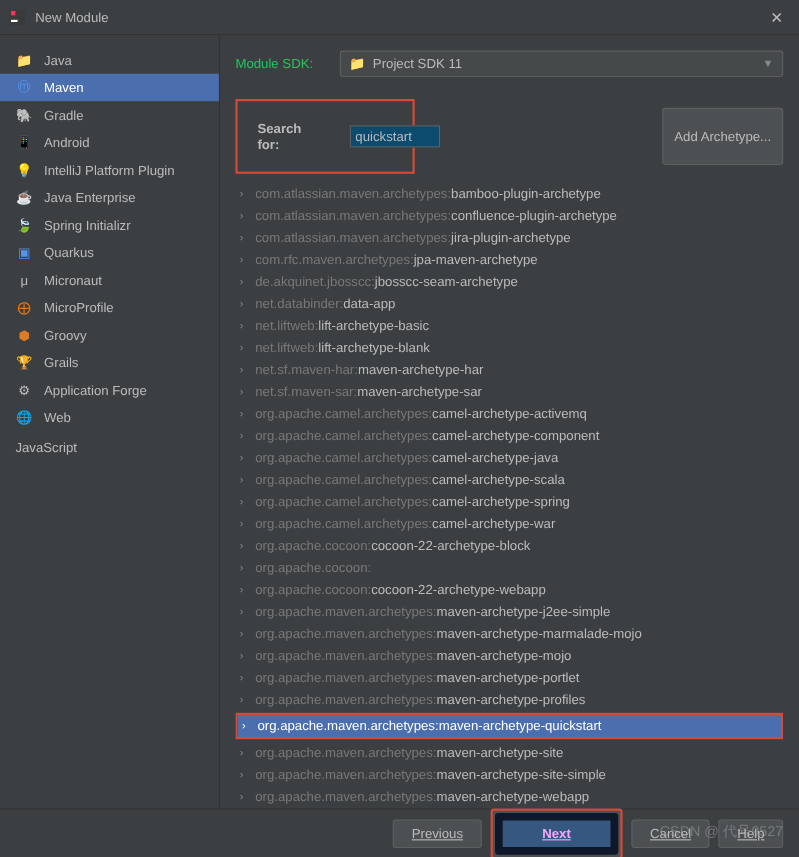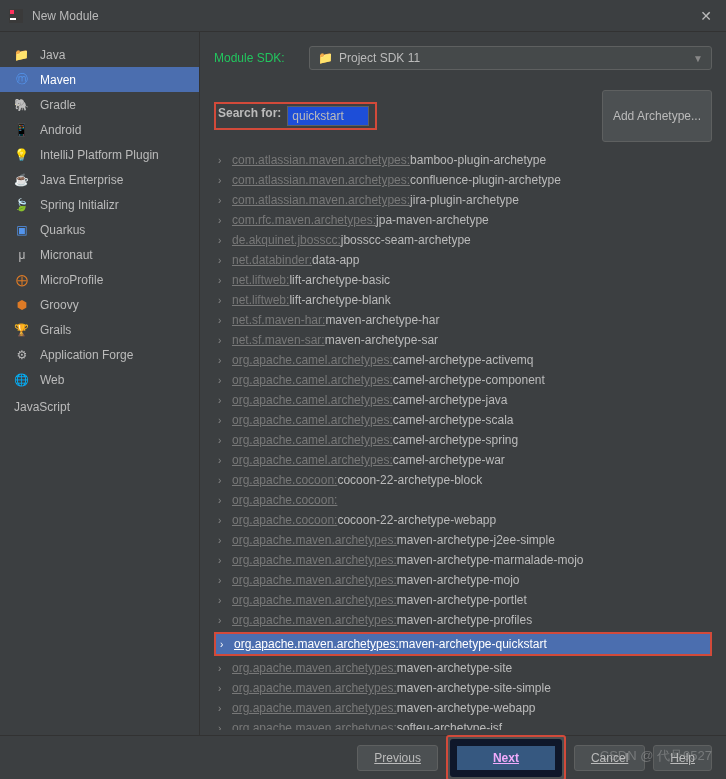--- a/index.html
+++ b/index.html
@@ -14,28 +14,28 @@
 .sidebar-item.selected { background: #4b6eaf; color: #ffffff; }
 .sidebar-item .icon { width: 16px; height: 16px; margin-right: 10px; display:inline-flex; align-items:center; justify-content:center; font-size:12px;}
 .sidebar-js { padding: 8px 14px; color: #bbbbbb; }
 .main { flex: 1; padding: 14px 14px 0 14px; position: relative; }
 .row-sdk { display: flex; align-items: center; margin-bottom: 20px; }
 .row-sdk .lbl { width: 95px; color: #22c55e; }
 .sdk-select { flex: 1; background: #45494a; border: 1px solid #5e6060; height: 24px; display: flex; align-items: center; padding: 0 8px; border-radius: 3px; cursor: pointer; }
 .sdk-select .folder { margin-right: 6px; }
 .sdk-select .arrow { margin-left: auto; color: #888; font-size: 10px;}
 .row-search { display: flex; align-items: center; margin-bottom: 8px; }
-.search-box { display: flex; align-items: flex-start; border: 2px solid #d24a3a; padding: 2px; width: 163px; }
+.search-box { display: flex; align-items: center; border: 2px solid #d24a3a; padding: 18px; width: 163px; gap: 38px; }
 .search-lbl { color: #bbbbbb; margin-right: 6px; font-weight: bold; }
-.search-input { background: #1d4ed8; border: 1px solid #5e6060; color: #bbbbbb; padding: 2px 4px; height: 20px; width: 82px; font-size: 12px; }
+.search-input { background: #0c4a6e; border: 1px solid #5e6060; color: #bbbbbb; padding: 2px 4px; height: 20px; width: 82px; font-size: 12px; }
 .add-btn { margin-left: auto; background: #4c5052; border: 1px solid #5e6060; color: #bbbbbb; padding: 18px 10px; border-radius: 3px; cursor: pointer; font-size: 12px; }
 .tree { overflow-y: hidden; height: 580px; }
 .tree-row { display: flex; align-items: center; height: 20px; padding-left: 4px; cursor: pointer; }
 .tree-row .chev { width: 14px; color: #888; font-size: 10px; }
-.tree-row .grp { color: #787878; text-decoration: underline; }
+.tree-row .grp { color: #787878; }
 .tree-row .art { color: #bbbbbb; }
 .tree-row.selected { background: #4b6eaf; }
 .tree-row.selected .grp, .tree-row.selected .art, .tree-row.selected .chev { color: #ffffff; }
 .highlight-red { border: 2px solid #d24a3a; padding: 0; margin: 2px 0;}
 .footer { position: absolute; bottom: 0; left: 0; right: 0; height: 44px; border-top: 1px solid #323232; display: flex; align-items: center; justify-content: flex-end; padding: 0 14px; gap: 8px; background: #3c3f41;}
 .btn { background: #4c5052; border: 1px solid #5e6060; color: #bbbbbb; padding: 5px 16px; border-radius: 3px; cursor: pointer; font-size: 12px; text-decoration: underline; }
 .btn.primary-wrap { border: 2px solid #d24a3a; padding: 2px;}
 .btn.primary { background: #365880; border: 7px solid #0f172a; color: #f0abfc; padding: 5px 36px; font-weight: bold;}
 .watermark { position: absolute; bottom: 14px; right: 14px; color: rgba(200,200,200,0.35); font-size: 13px; pointer-events: none; text-align: center; }
 </style>

